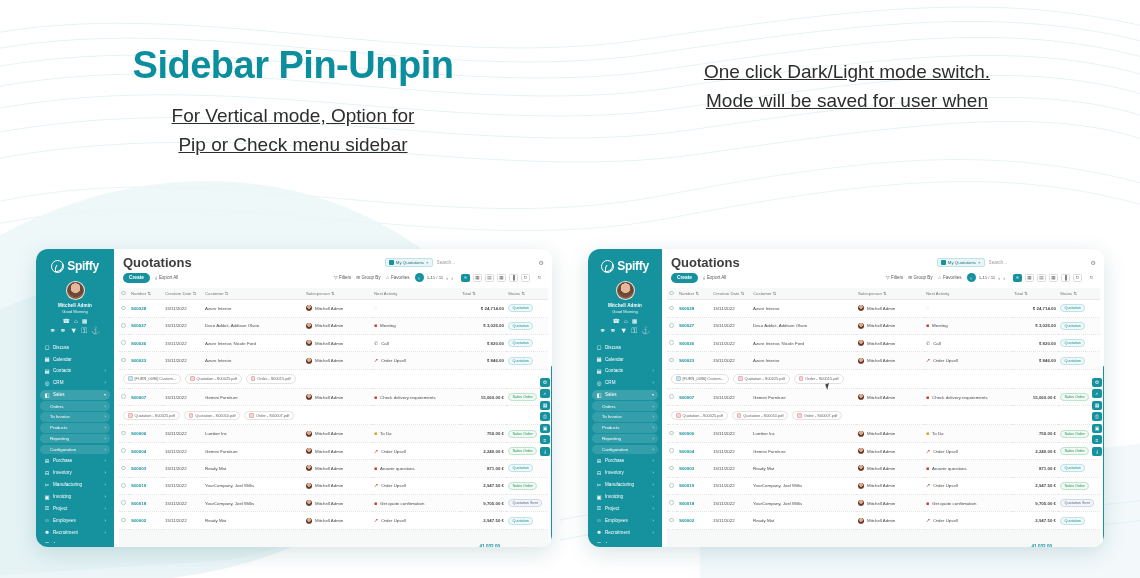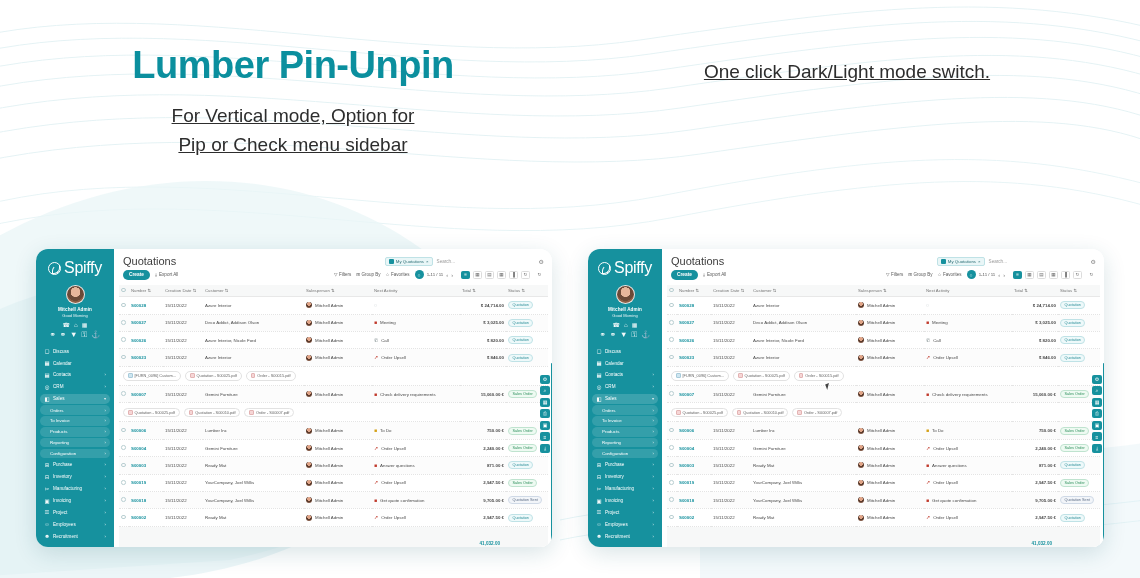--- a/index.html
+++ b/index.html
@@ -46,21 +46,21 @@
   .app.right .sb { width: 74px; flex:0 0 74px; }
   .sb-logo { display:flex; align-items:center; justify-content:center; gap:3px; padding: 4px 0 5px; }
   .sb-logo .mark {
     width:13px; height:13px; border:1.6px solid #fff; border-radius:50%;
     position:relative;
   }
   .sb-logo .mark::after{
     content:""; position:absolute; left:3px; top:2.5px; width:6px; height:7px;
     border:1.4px solid #fff; border-radius:6px 0 6px 0; border-top-color:transparent;
   }
-  .sb-logo .wordmark { font-size:16px; font-weight:normal; letter-spacing:-0.3px; }
+  .sb-logo .wordmark { font-size:12px; font-weight:bold; letter-spacing:-0.3px; }
 
   .sb-user { display:flex; flex-direction:column; align-items:center; margin-top:3px; }
   .sb-avatar {
     width:19px; height:19px; border-radius:50%;
     background: radial-gradient(circle at 50% 36%, #e7b79c 0 34%, #6b4a38 36% 62%, #8d5f45 64% 100%);
     border:1.5px solid rgba(255,255,255,.85);
   }
   .sb-name { font-size:4.6px; font-weight:bold; margin-top:2.5px; letter-spacing:.1px; }
   .sb-role { font-size:4px; opacity:.9; margin-top:1px; }
 
@@ -83,21 +83,21 @@
   .sb-item.active { background: rgba(255,255,255,.16); }
   .sb-item.sub { background: rgba(255,255,255,.13); padding-left:10px; }
   .sb-item.sub .lbl { font-size:4.4px; }
 
   
   .main { flex:1; background:#fdfdfd; display:flex; flex-direction:column; min-width:0; position:relative; }
   .topbar {
     display:flex; align-items:center; justify-content:space-between;
     padding: 6px 8px 2px 9px; background:#fff;
   }
-  .bc { font-size:11px; color:#3d3d3d; font-weight:400; }
+  .bc { font-size:13px; color:#3d3d3d; font-weight:700; }
   .searchwrap { display:flex; align-items:center; gap:4px; }
   .facet {
     display:flex; align-items:center; gap:2px; background:#e9f6f7;
     border:.5px solid #bfe2e6; border-radius:2px; padding:1px 3px;
   }
   .facet .fic { width:5px;height:5px;background:#16919e;border-radius:1px;display:inline-block; }
   .facet .ftxt { font-size:4.4px; color:#2e6f77; }
   .facet .fx { font-size:4.4px; color:#2e6f77; }
   .srch-in { font-size:4.6px; color:#9a9a9a; min-width:92px; }
   .gear-top { font-size:6px; color:#8a8a8a; margin-left:6px; }
@@ -219,30 +219,31 @@
     <path d="M-40 260 C 120 150, 330 150, 470 290 C 560 382, 420 520, 230 560 L -40 578 Z" fill="#e9f5f7" opacity=".75"></path>
     <path d="M-40 330 C 90 250, 280 262, 380 380 C 450 466, 330 560, 170 578 L -40 578 Z" fill="#ddeef2" opacity=".55"></path>
     <path d="M700 470 C 840 420, 1010 470, 1160 440 L 1160 578 L 700 578 Z" fill="#eef7f9" opacity=".7"></path>
     <g fill="none" stroke="#dcf0f3" stroke-width="1" opacity=".7">
       <path d="M560 520 C 720 486, 920 532, 1160 498"></path>
       <path d="M560 540 C 720 506, 920 552, 1160 518"></path>
     </g>
   </svg>
 
   <div class="panel-head left">
-    <div class="panel-title">Lumber Pin-Unpin</div>
+    <div class="panel-title">Sidebar Pin-Unpin</div>
     <div class="panel-sub">
       <div>For Vertical mode, Option for</div>
       <div>Pip or Check menu sidebar</div>
     </div>
   </div>
 
   <div class="panel-head right">
     <div class="panel-sub">
       <div>One click Dark/Light mode switch.</div>
+      <div>Mode will be saved for user when</div>
     </div>
   </div>
 
   <div class="app left" id="app-left">
       <div class="sb">
         <div class="sb-logo">
           <span class="mark"></span>
           <span class="wordmark">Spiffy</span>
         </div>
         <div class="sb-user">

